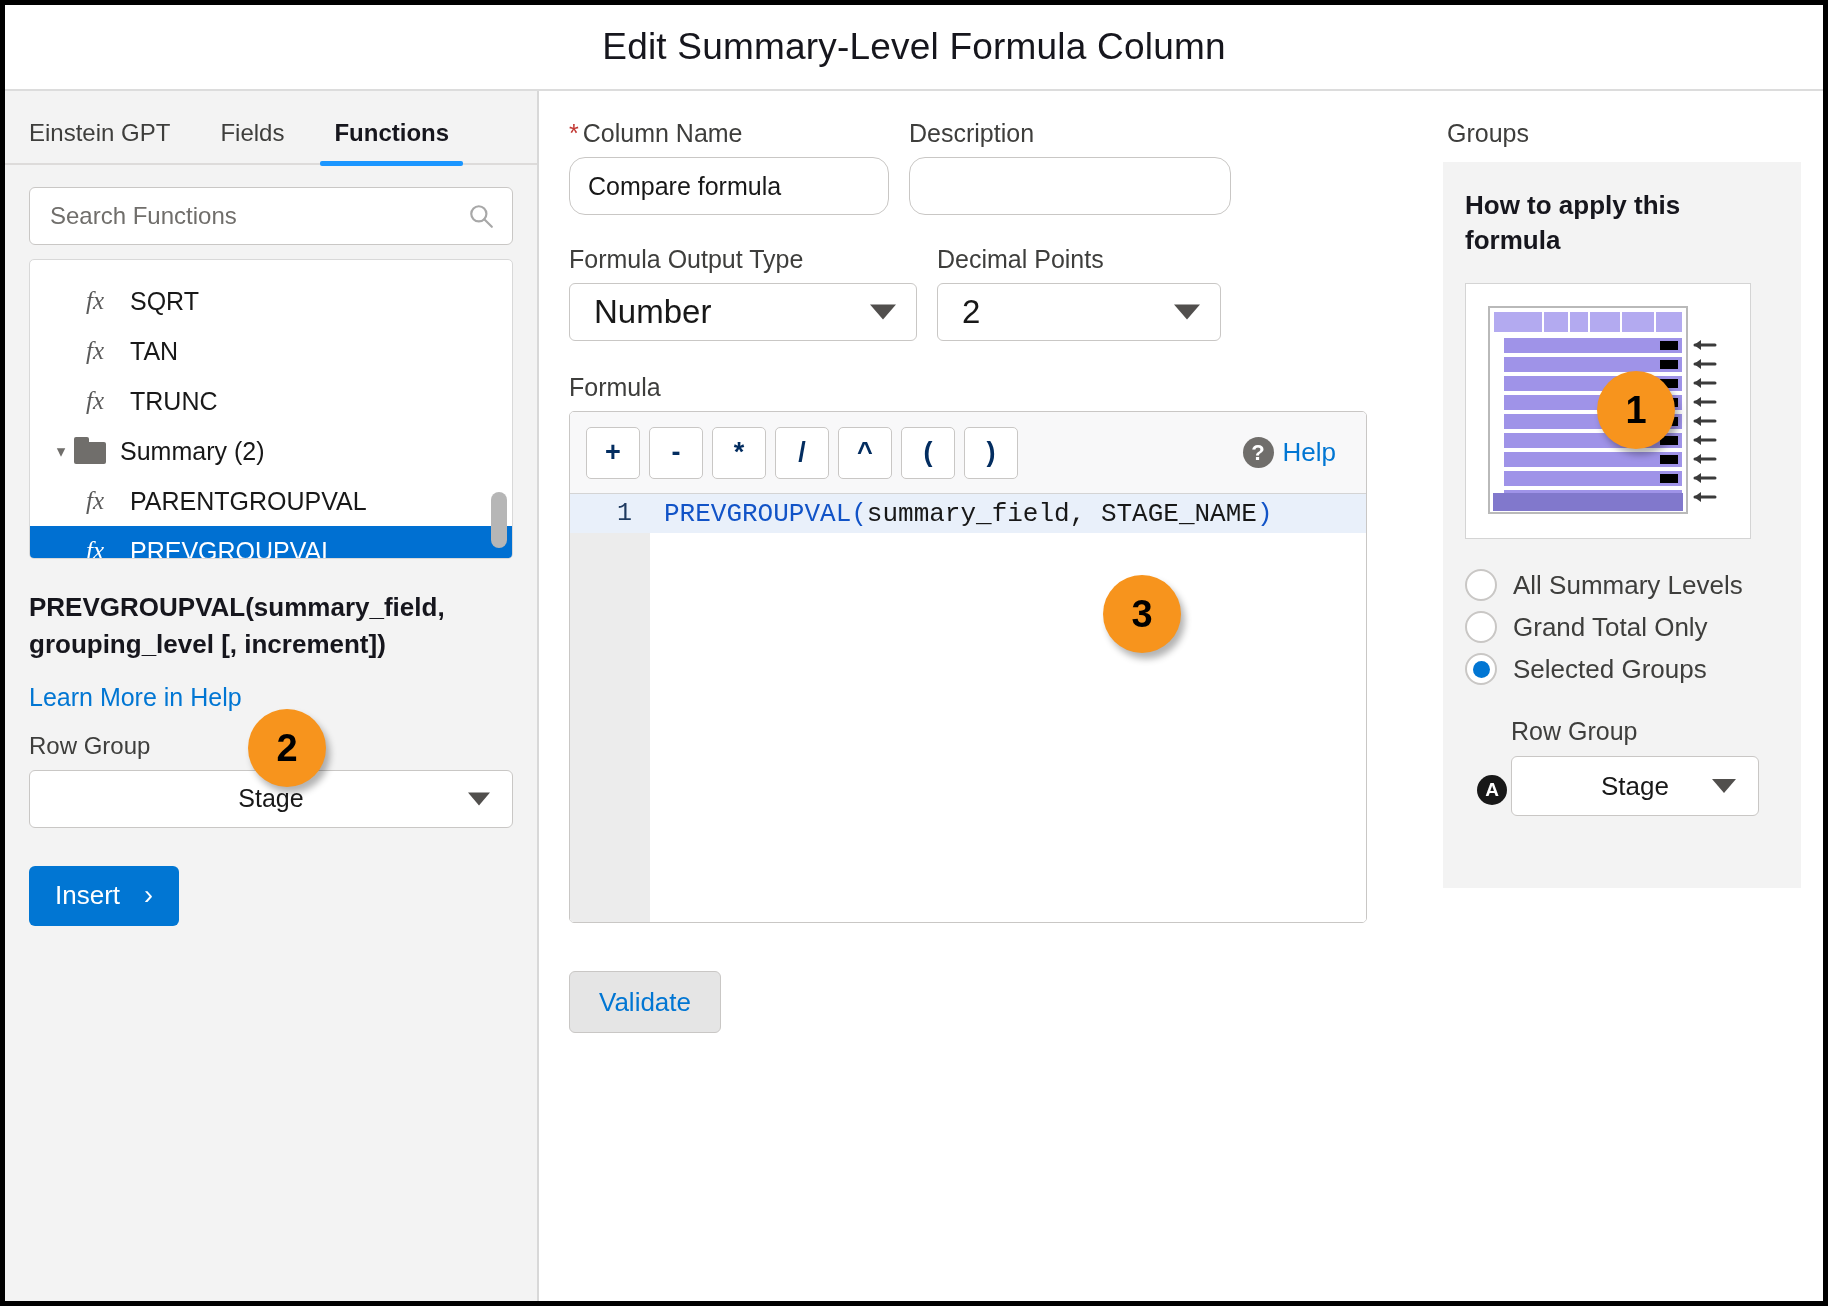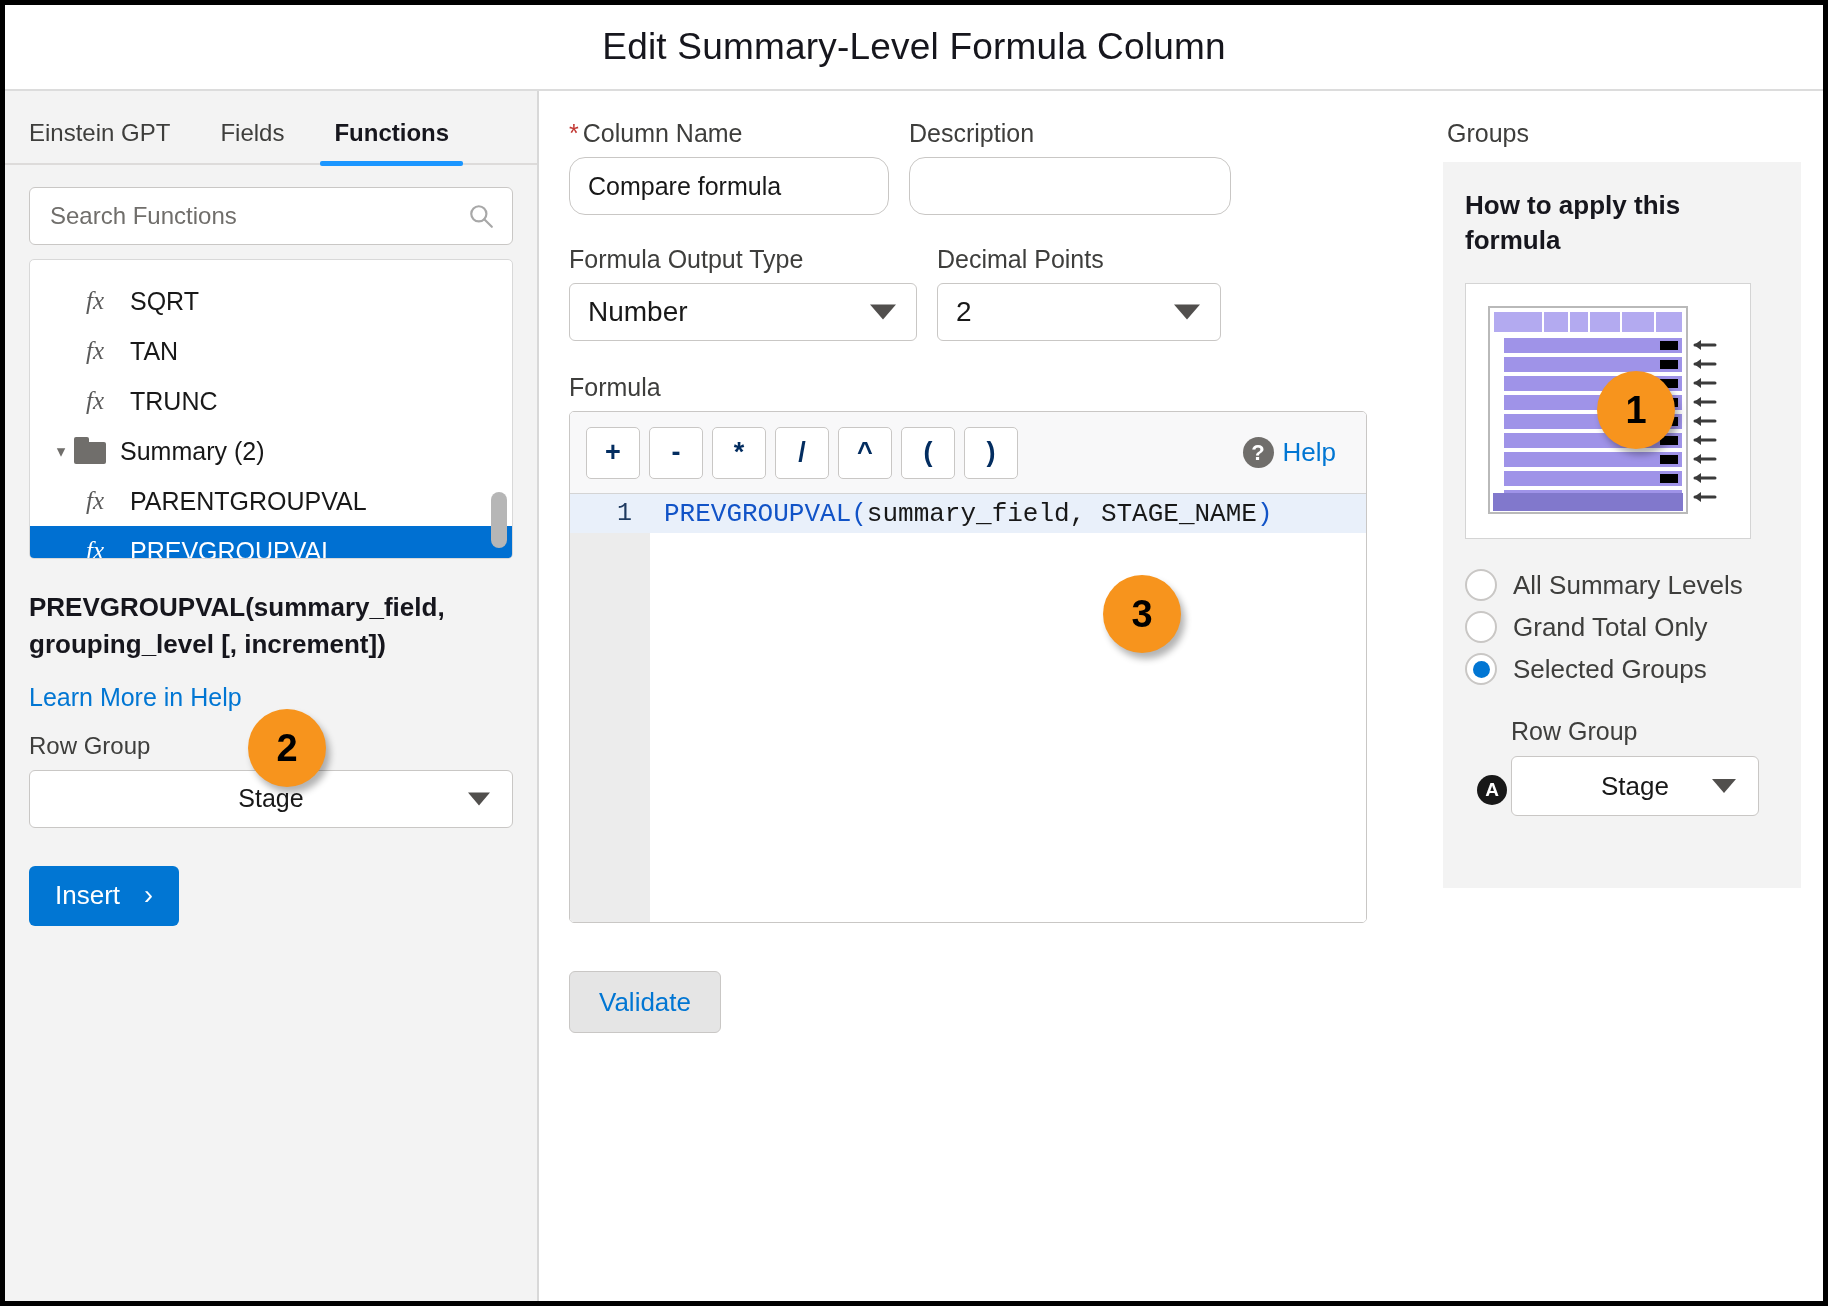--- a/index.html
+++ b/index.html
@@ -260,23 +260,23 @@
 
   #row2 { display:flex; gap:20px; margin-top:30px; }
   #row2 .col1 { width:348px; }
   #row2 .col2 { width:284px; }
   #row2 .sel-box2 {
     height:58px;
     background:#ffffff;
     border:1px solid #c9c7c5;
     border-radius:6px;
     display:flex; align-items:center;
-    padding:0 18px;
-    position:relative;
-    font-size:28px; color:#181818;
+    padding:0 24px;
+    position:relative;
+    font-size:33px; color:#181818;
     cursor:pointer;
   }
   #row2 .sel-box2 .caret {
     position:absolute; right:20px; top:50%;
     transform:translateY(-50%);
     width:0;height:0;
     border-left:13px solid transparent;
     border-right:13px solid transparent;
     border-top:15px solid #514f4d;
   }

